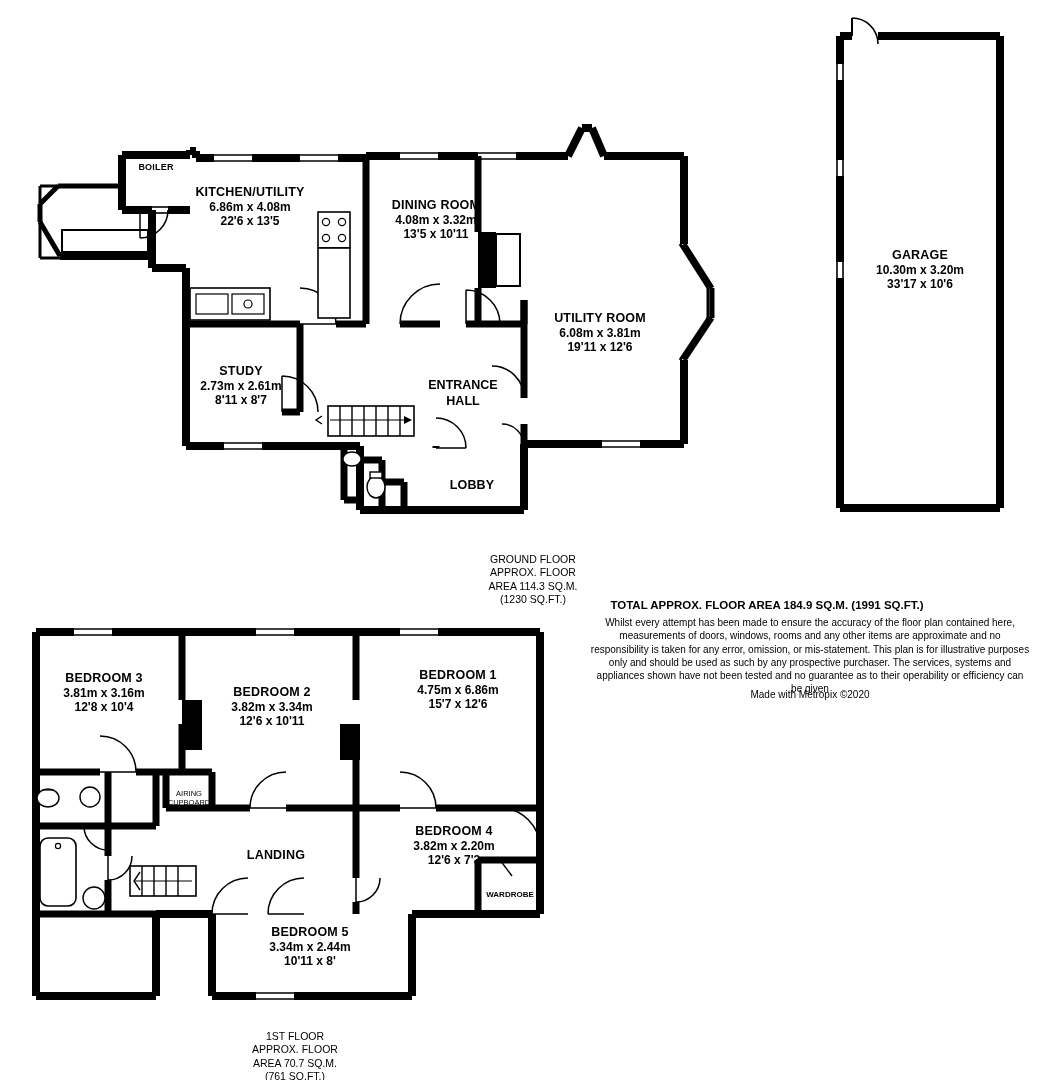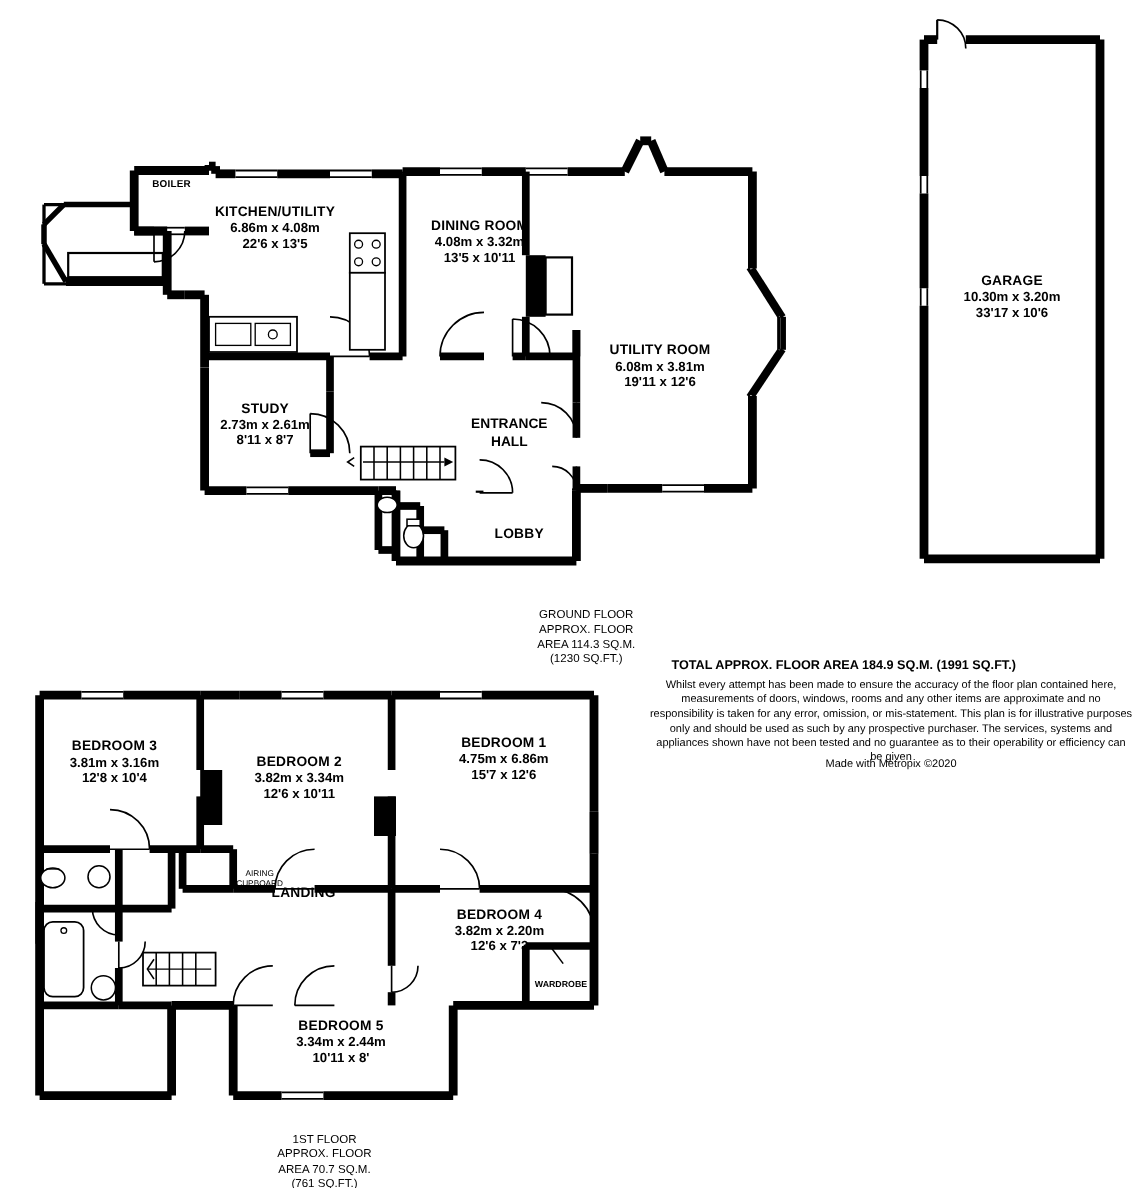--- a/index.html
+++ b/index.html
@@ -426,25 +426,25 @@
   <span class="dim">3.82m x 2.20m</span>
   <span class="dim">12'6 x 7'3</span>
 </div>
 
 <div class="label" style="left:230px; top:925px; width:160px;">
   <span class="ttl">BEDROOM 5</span>
   <span class="dim">3.34m x 2.44m</span>
   <span class="dim">10'11 x 8'</span>
 </div>
 
-<div class="label" style="left:216px; top:804px; width:120px;">
+<div class="label" style="left:216px; top:848px; width:120px;">
   <span class="ttl">LANDING</span>
 </div>
 
-<div class="blocktext" style="left:162px; top:790px; width:54px; font-size:7.5px; line-height:1.15;padding-left:47px;">AIRING
+<div class="blocktext" style="left:162px; top:790px; width:54px; font-size:7.5px; line-height:1.15;">AIRING
 CUPBOARD</div>
 
 <div class="blocktext" style="left:478px; top:890px; width:64px; font-size:8px; font-weight:bold;">WARDROBE</div>
 
 <div class="blocktext area" style="left:202px; top:1030px; width:186px;">1ST FLOOR
 APPROX. FLOOR
 AREA 70.7 SQ.M.
 (761 SQ.FT.)</div>
 
 </body></html>

